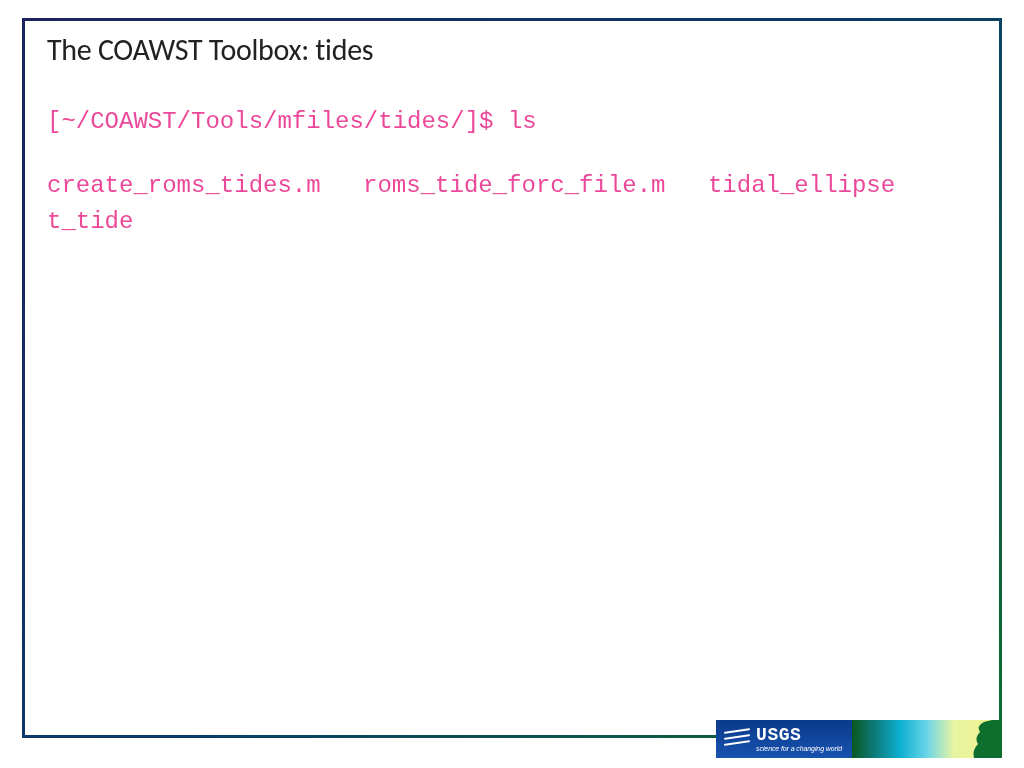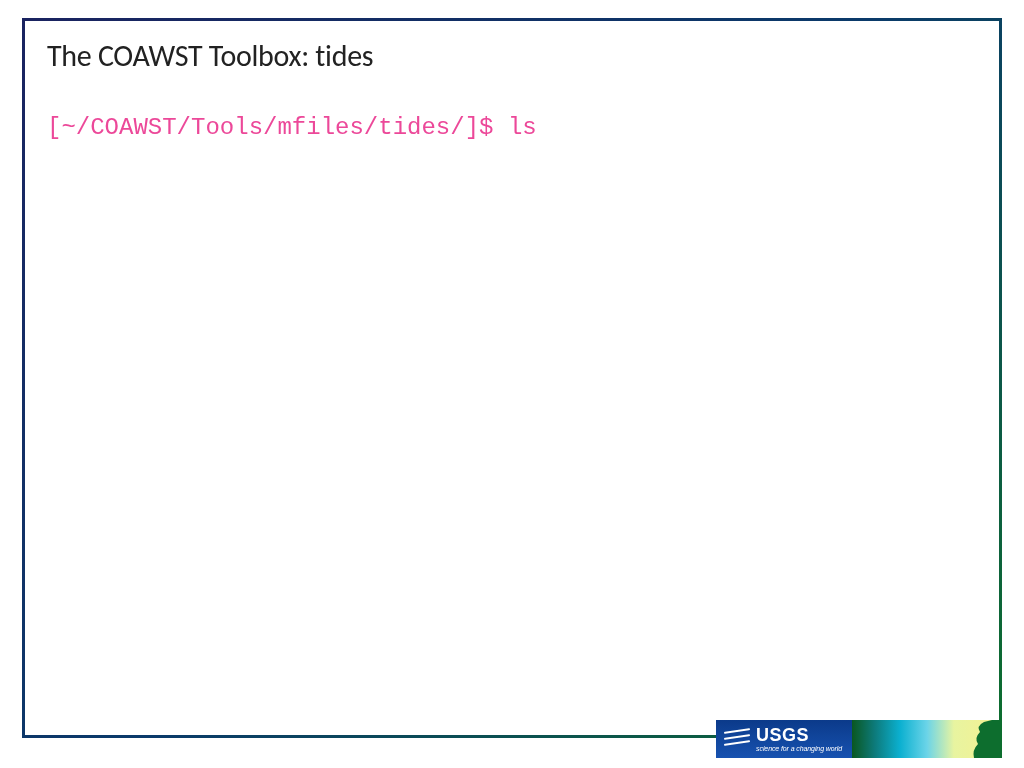--- a/index.html
+++ b/index.html
@@ -16,21 +16,21 @@
       overflow: hidden;
     }
     .frame {
       position: absolute;
       top: 18px;
       left: 22px;
       right: 22px;
       bottom: 30px;
       border: 3px solid;
       border-image: linear-gradient(135deg, #1a2360 0%, #0a3a6a 50%, #0d6e2e 100%) 1;
-      padding: 16px 22px;
+      padding: 10px 22px;
     }
     .title {
       font-size: 30px;
       font-weight: 400;
       color: #222222;
       margin-bottom: 36px;
       letter-spacing: -0.3px;
     }
     .terminal {
       font-family: Consolas, "Courier New", monospace;
@@ -82,21 +82,21 @@
     }
     .wave:nth-child(1) { top: 2px; transform: skewY(-8deg); }
     .wave:nth-child(2) { top: 8px; transform: skewY(-8deg); }
     .wave:nth-child(3) { top: 14px; transform: skewY(-8deg); }
     .usgs-text {
       display: flex;
       flex-direction: column;
       line-height: 1;
     }
     .usgs-main {
-      font-family: Liberation Sans, sans-serif;
+      font-family: Liberation Mono, monospace;
       font-weight: bold;
       font-size: 18px;
       letter-spacing: 0.5px;
     }
     .usgs-sub {
       font-family: Arial, sans-serif;
       font-style: italic;
       font-size: 7px;
       margin-top: 1px;
       letter-spacing: -0.1px;
@@ -127,20 +127,26 @@
   </style>
 </head>
 <body>
 
 <div class="frame">
 
   <div class="title">The COAWST Toolbox: tides</div>
 
   <div class="terminal">
     <div class="prompt-line">[~/COAWST/Tools/mfiles/tides/]$ ls</div>
+    <div class="ls-output">
+      <span class="ls-item">create_roms_tides.m</span>
+      <span class="ls-item">roms_tide_forc_file.m</span>
+      <span class="ls-item">tidal_ellipse</span>
+      <span class="ls-item">t_tide</span>
+    </div>
   </div>
 
 </div>
 
 <div class="footer-logo">
   <div class="usgs-block">
     <div class="usgs-wave-icon">
       <div class="wave"></div>
       <div class="wave"></div>
       <div class="wave"></div>

